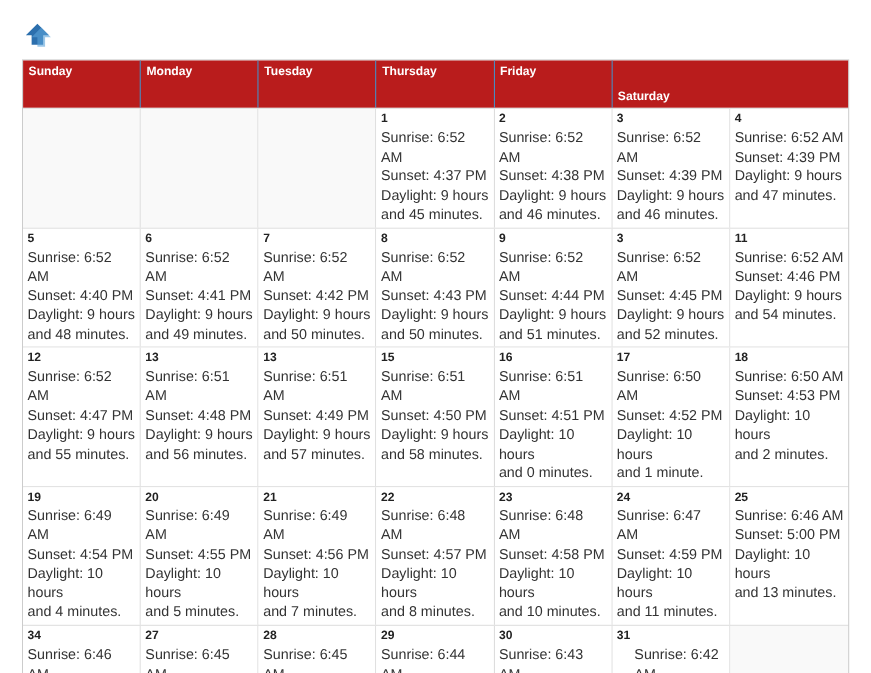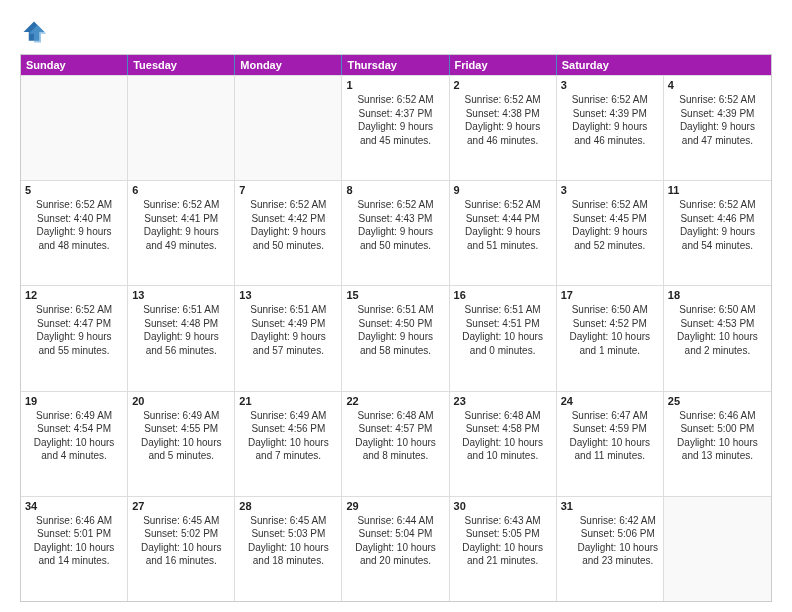--- a/index.html
+++ b/index.html
@@ -62,31 +62,31 @@
     }
     .calendar {
       flex: 1;
       display: flex;
       flex-direction: column;
       border: 1px solid #ccc;
     }
     .cal-header {
       display: grid;
       grid-template-columns: repeat(7, 1fr);
-      background: #a21caf;
+      background: #b91c1c;
     }
     .cal-header-cell {
       color: #fff;
       font-size: 11px;
       font-weight: bold;
       text-align: left;
       padding: 4px 5px;
       border-right: 1px solid #4a8abf;
     }
-    .cal-header-cell:last-child { border-right: none; }
+    .cal-header-cell:last-child { border-right: none; margin-top: 23px; }
     .cal-body {
       display: flex;
       flex-direction: column;
       flex: 1;
     }
     .cal-row {
       display: grid;
       grid-template-columns: repeat(7, 1fr);
       flex: 1;
       border-top: 1px solid #ddd;
@@ -102,24 +102,23 @@
     }
     .cal-cell:last-child { border-right: none; }
     .cal-cell.empty { background: #f9f9f9; }
     .cell-day {
       font-size: 11px;
       font-weight: bold;
       color: #222;
       margin-bottom: 2px;
     }
     .cell-info {
-      font-size: 10px;
+      font-size: 13px;
       color: #333;
       line-height: 1.35;
-      text-align: center;
     }
     .cal-row:last-child .cal-cell { }
   </style>
 </head>
 <body>
 
 <div class="page">
   <div class="header">
     <div class="logo">
       <svg class="logo-icon" viewBox="0 0 32 32">
@@ -133,22 +132,22 @@
     </div>
     <div class="title-block">
       <div class="title-month"></div>
       <div class="title-location"></div>
     </div>
   </div>
 
   <div class="calendar">
     <div class="cal-header">
     <div class="cal-header-cell">Sunday</div>
+        <div class="cal-header-cell">Monday</div>
         <div class="cal-header-cell">Tuesday</div>
-        <div class="cal-header-cell">Monday</div>
         <div class="cal-header-cell">Thursday</div>
         <div class="cal-header-cell">Friday</div>
         <div class="cal-header-cell">Saturday</div>
       </div>
     <div class="cal-body">
     <div class="cal-row">
           <div class="cal-cell empty"></div>
           <div class="cal-cell empty"></div>
           <div class="cal-cell empty"></div>
           <div class="cal-cell">

